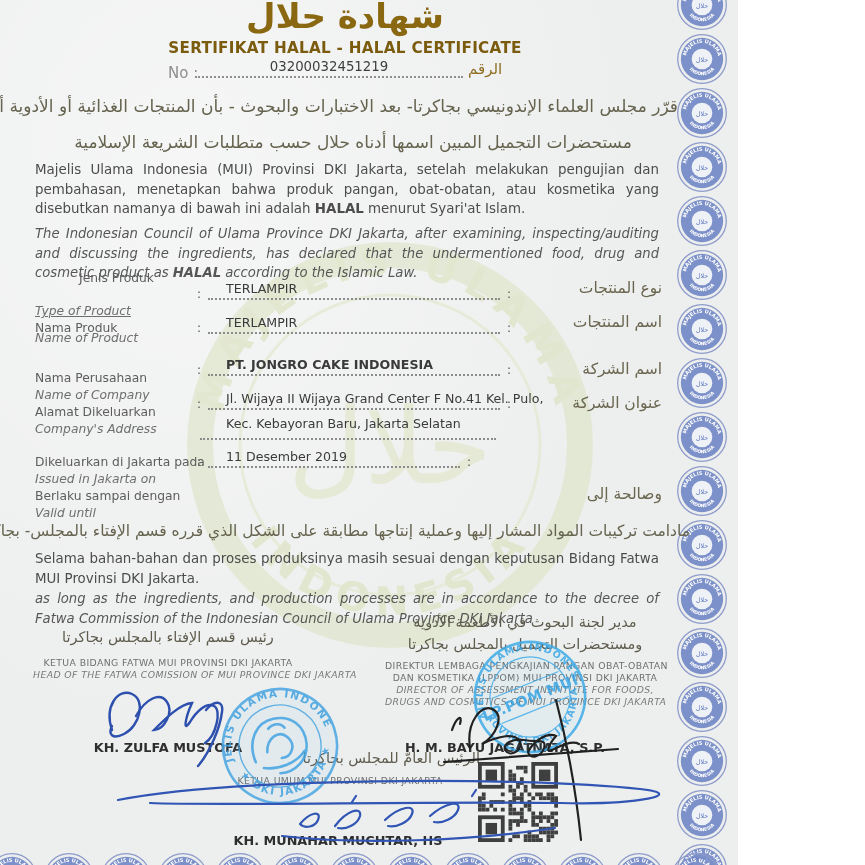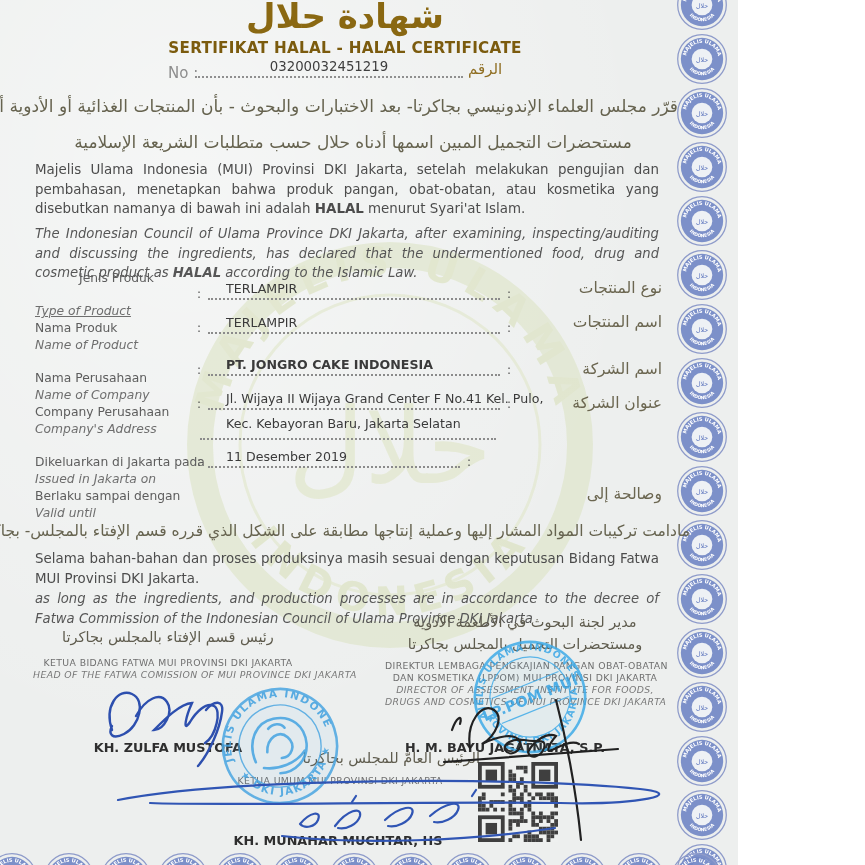--- a/index.html
+++ b/index.html
@@ -126,24 +126,24 @@
 
   <div class="abs ar-para" style="left:28px;top:96px;width:650px;font-size:17px;">قرّر مجلس العلماء الإندونيسي بجاكرتا- بعد الاختبارات والبحوث - بأن المنتجات الغذائية أو الأدوية أو</div>
   <div class="abs ar-para" style="left:28px;top:132px;width:650px;font-size:17px;">مستحضرات التجميل المبين اسمها أدناه حلال حسب متطلبات الشريعة الإسلامية</div>
 
   <p class="abs para" style="top:160px;margin:0;"><span>Majelis Ulama Indonesia (MUI) Provinsi DKI Jakarta, setelah melakukan pengujian dan pembahasan, menetapkan bahwa produk pangan, obat-obatan, atau kosmetika yang disebutkan namanya di bawah ini adalah </span><span class="b">HALAL</span><span> menurut Syari'at Islam.</span></p>
   <p class="abs para para-en italic" style="top:224px;margin:0;"><span>The Indonesian Council of Ulama Province DKI Jakarta, after examining, inspecting/auditing and discussing the ingredients, has declared that the undermentioned food, drug and cosmetic product as </span><span class="b">HALAL</span><span> according to the Islamic Law.</span></p>
 
   <div class="abs lbl" style="top:271px;margin-left:44px;">Jenis Produk</div>
   <div class="abs lbl-en" style="top:304px;text-decoration:underline;">Type of Product</div>
   <div class="abs lbl" style="top:321px;">Nama Produk</div>
-  <div class="abs lbl-en" style="top:338px;">Name of Product</div>
+  <div class="abs lbl-en" style="top:331px;">Name of Product</div>
   <div class="abs lbl" style="top:371px;">Nama Perusahaan</div>
   <div class="abs lbl-en" style="top:388px;">Name of Company</div>
-  <div class="abs lbl" style="top:405px;">Company Perusahaan</div>
+  <div class="abs lbl" style="top:405px;">Alamat Dikeluarkan</div>
   <div class="abs lbl-en" style="top:422px;">Company's Address</div>
   <div class="abs lbl" style="top:455px;">Dikeluarkan di Jakarta pada</div>
   <div class="abs lbl-en" style="top:472px;">Issued in Jakarta on</div>
   <div class="abs lbl" style="top:489px;">Berlaku sampai dengan</div>
   <div class="abs lbl-en" style="top:506px;">Valid until</div>
 
   <div class="abs valrow" style="left:208px;top:281px;width:292px;">
     <div class="valtext">TERLAMPIR</div>
     </div>
   <div class="abs valrow" style="left:208px;top:315px;width:292px;">

